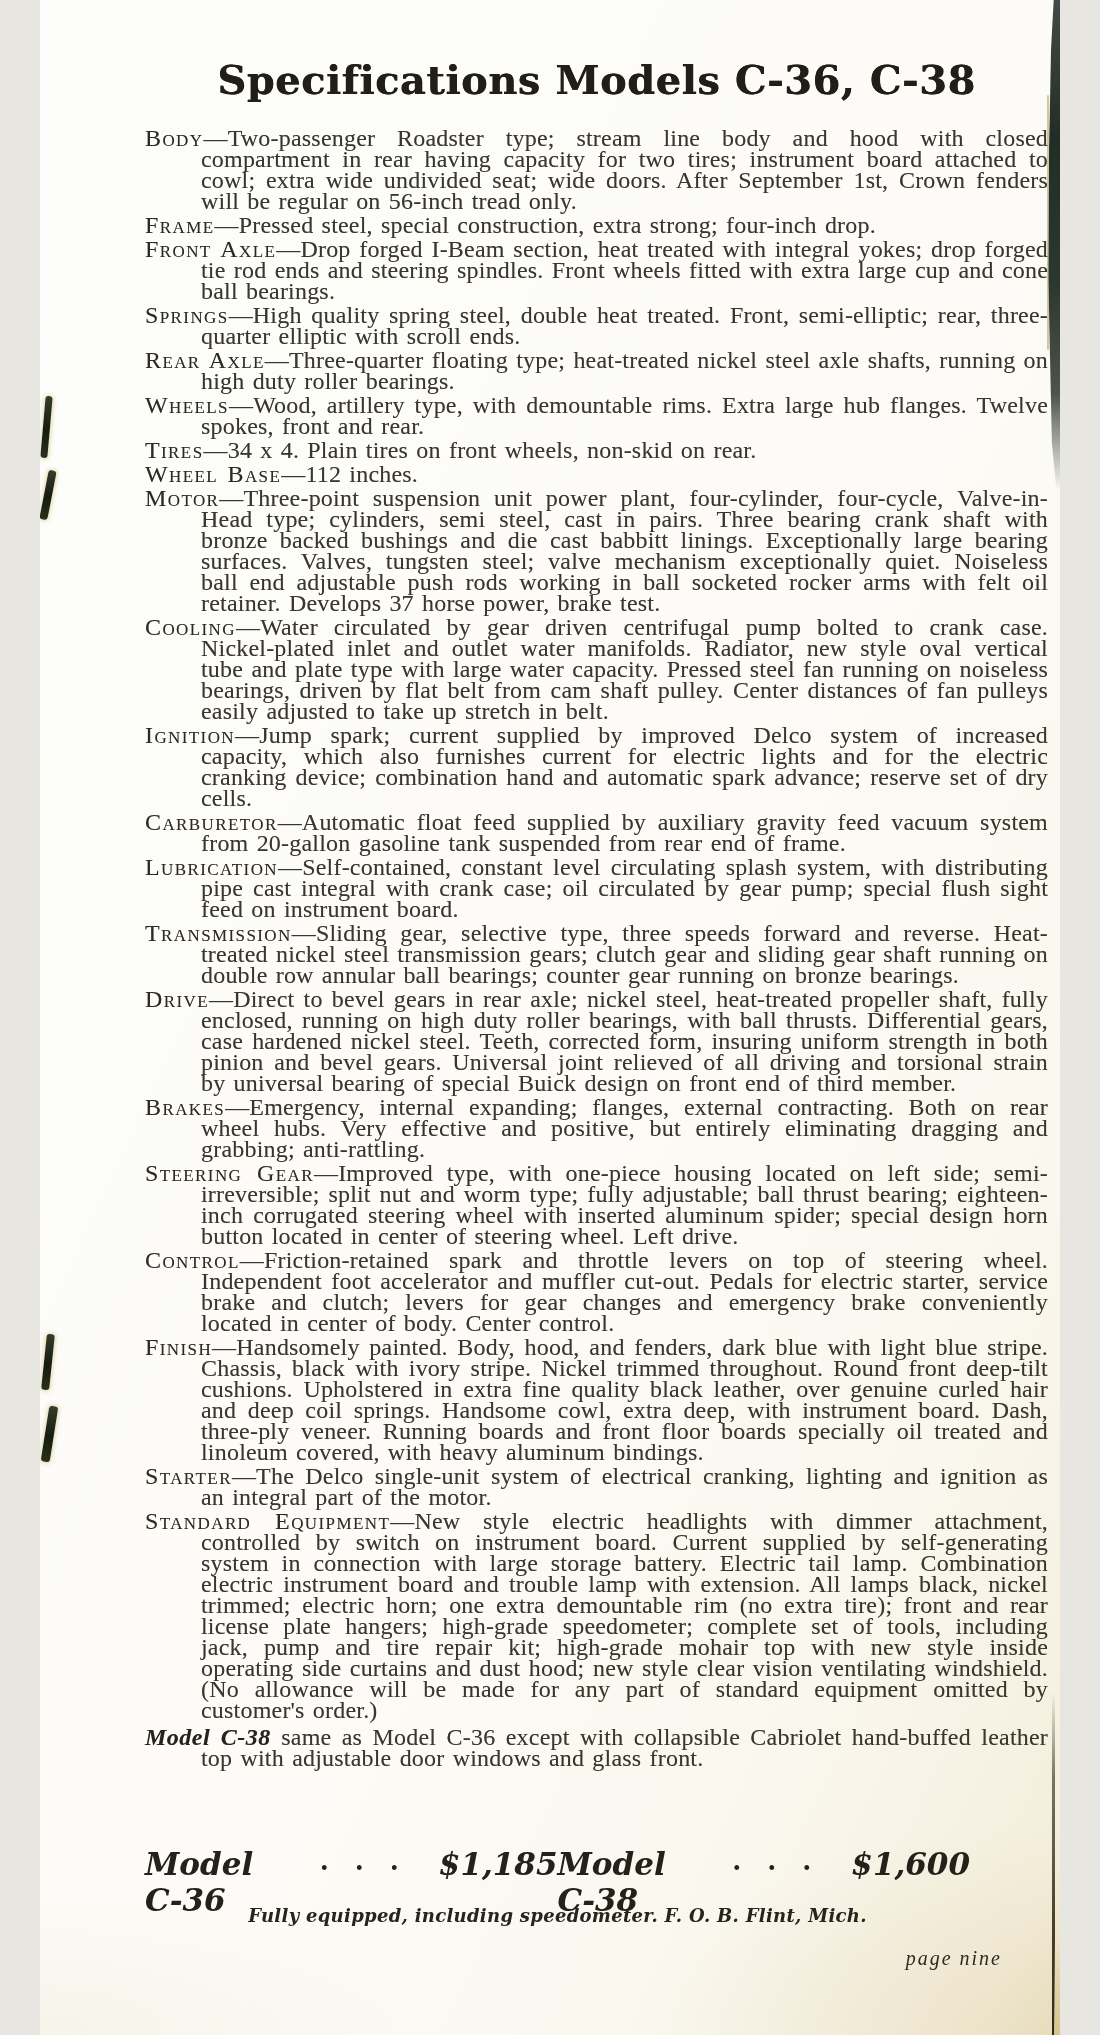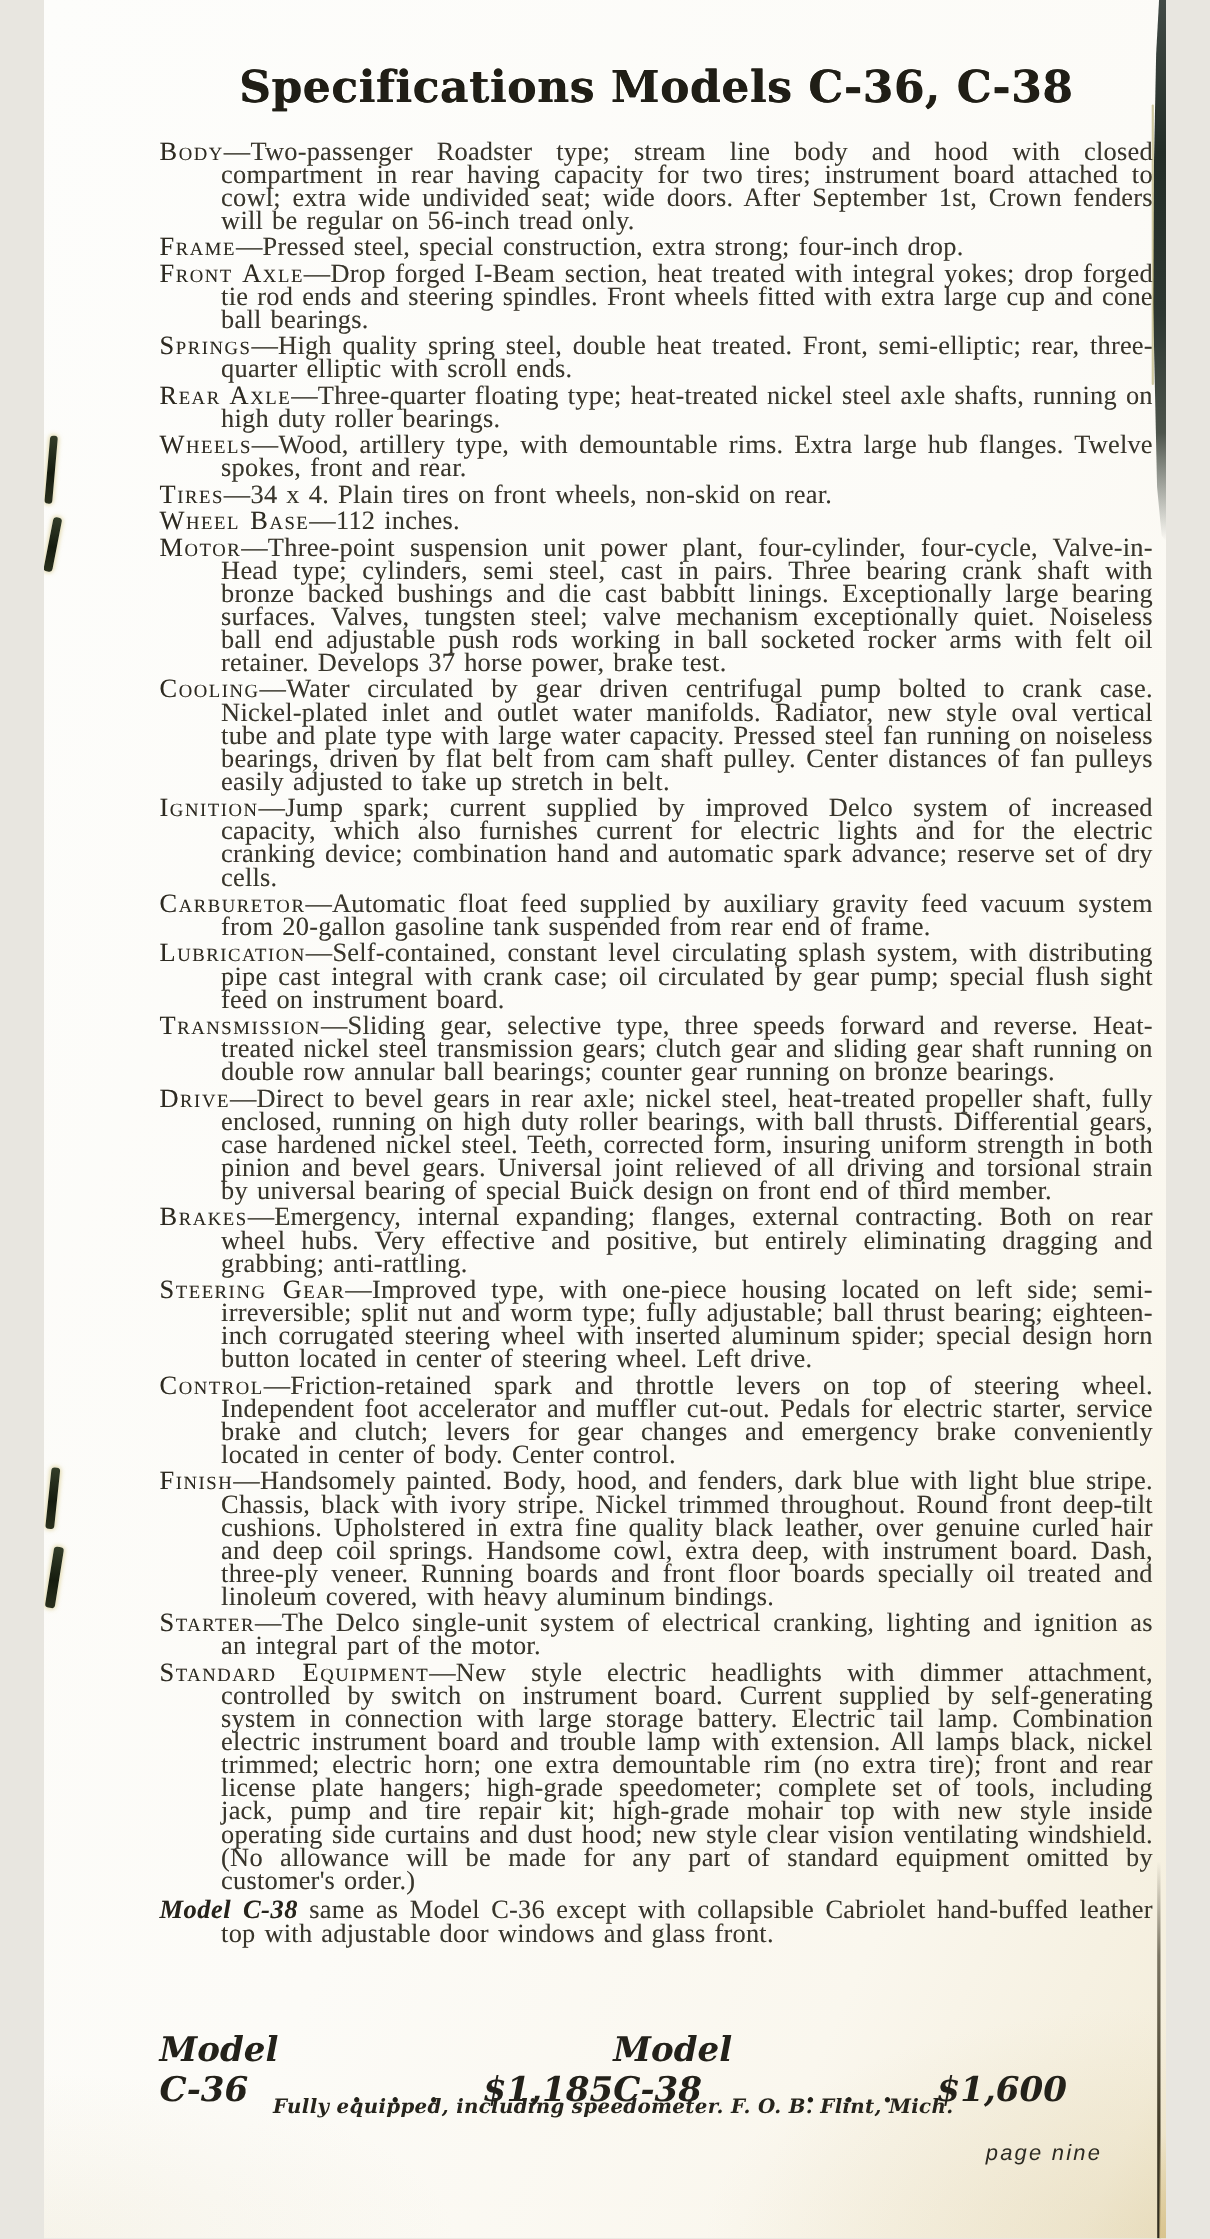--- a/index.html
+++ b/index.html
@@ -76,35 +76,35 @@
   }
 
   
   .price-row{
     position:absolute;left:105px;right:90px;top:1846px;
     display:flex;justify-content:space-between;align-items:baseline;
     font-family:"DejaVu Serif", serif;
     font-style:italic;font-weight:bold;
     font-size:31px;color:#23211a;
   }
-  .price-group{display:flex;align-items:flex-end;}
+  .price-group{display:flex;align-items:flex-start;}
   .leader-dots{
     font-style:normal;letter-spacing:26px;
     margin:0 14px 0 30px;font-size:26px;
   }
   .footnote{
     position:absolute;left:105px;right:90px;top:1905px;
     text-align:center;
     font-family:"DejaVu Serif", serif;
     font-style:italic;font-weight:bold;
     font-size:18px;color:#26241c;letter-spacing:0.3px;
   }
   .page-number{
     position:absolute;right:58px;top:1947px;
-    font-family:Liberation Sans, sans-serif;
+    font-family:Liberation Serif, serif;
     font-style:italic;font-size:20px;color:#2c2a22;
     letter-spacing:2px;
   }
 </style>
 </head>
 <body>
 
 <div class="page">
 
   <div class="band-top-right"></div>

